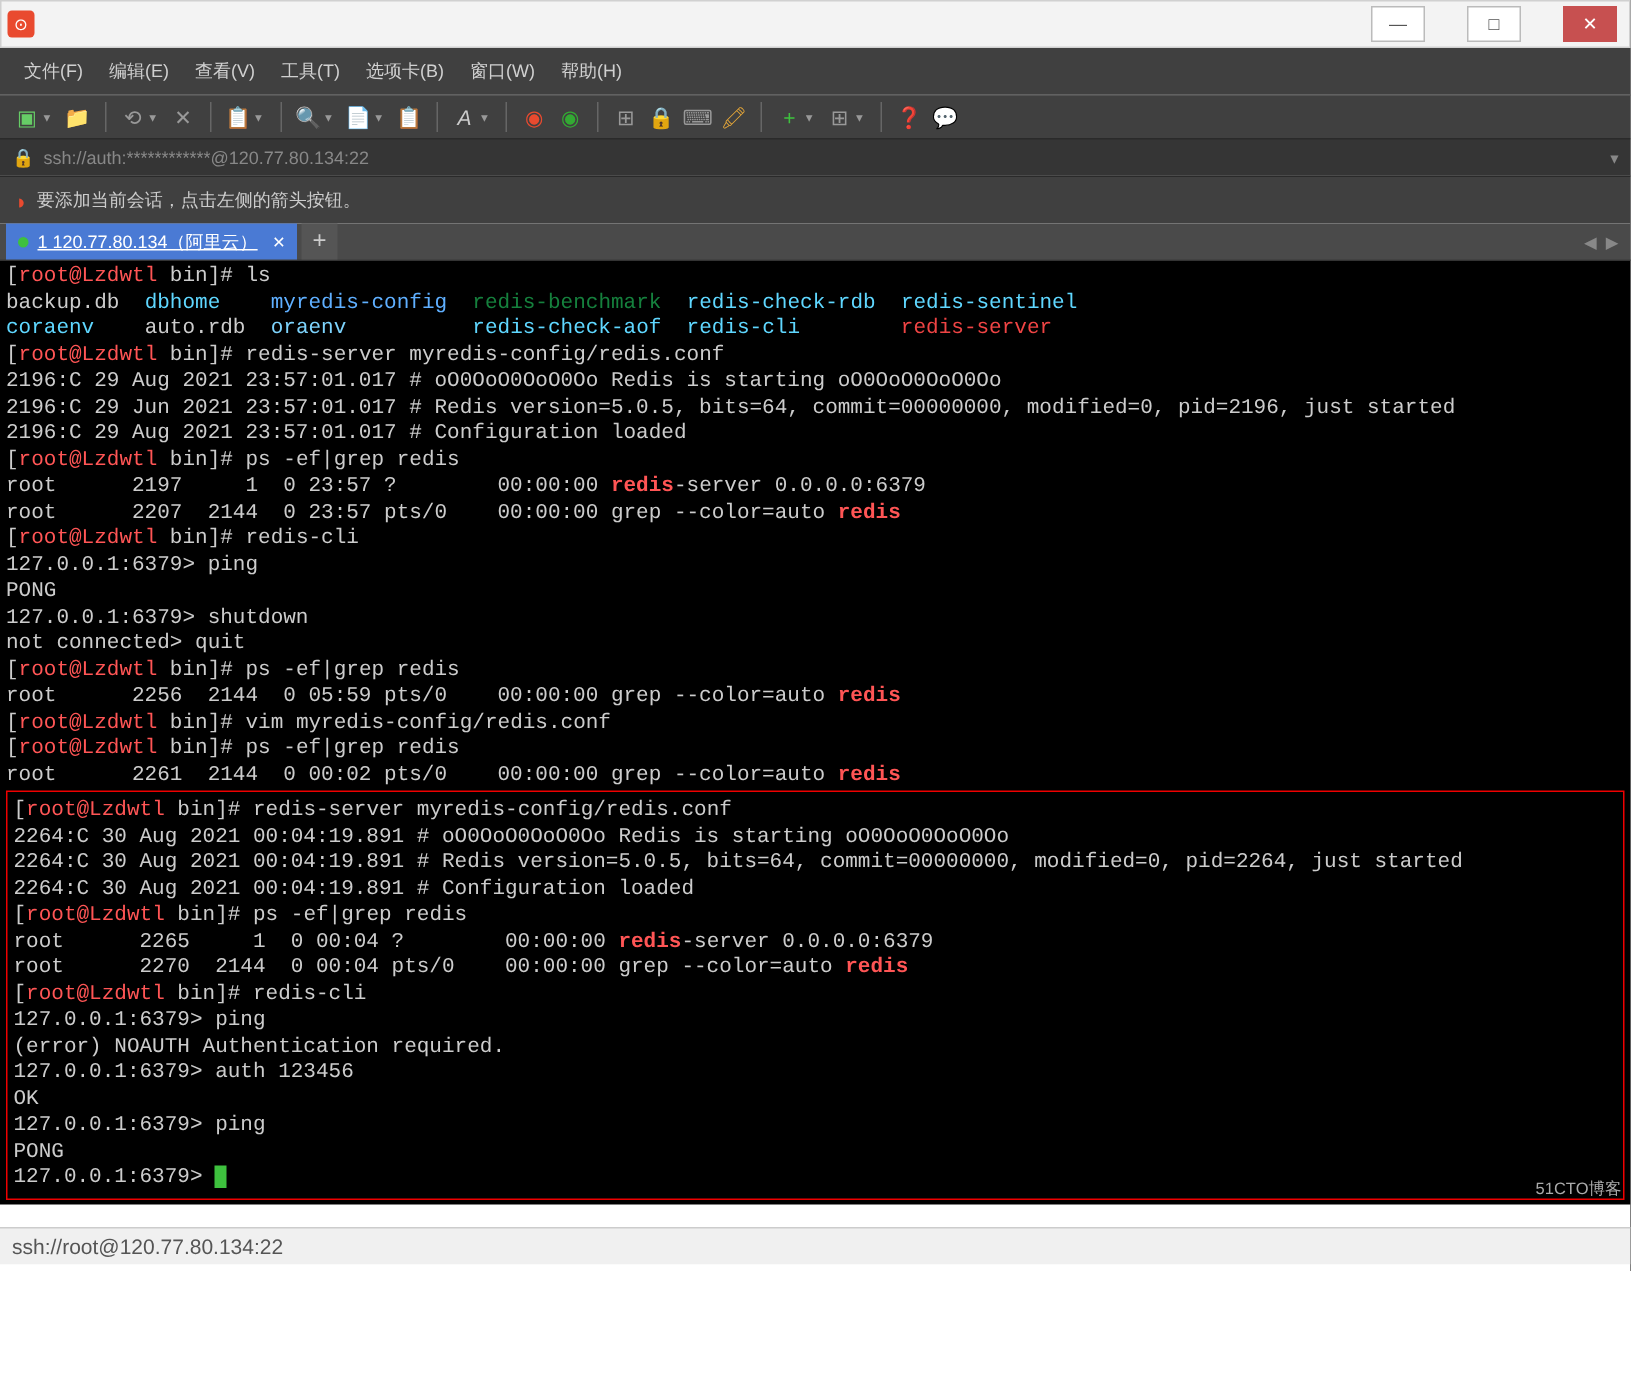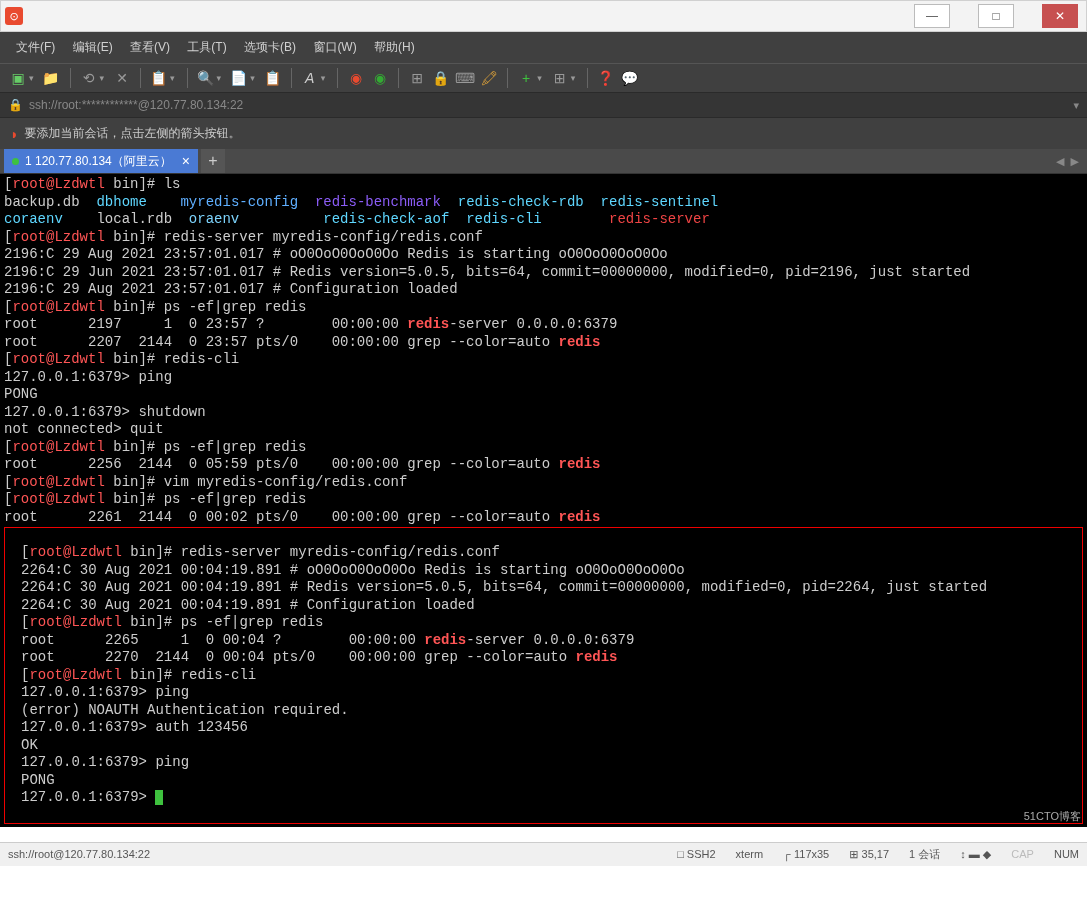--- a/index.html
+++ b/index.html
@@ -21,23 +21,23 @@
 .urlchev{color:#888;font-size:11px}
 .hintbar{background:#404040;padding:7px 10px;color:#ccc;display:flex;align-items:center;border-top:1px solid #2a2a2a}
 .flag{color:#e94a2f;margin-right:6px;font-size:14px}
 .tabrow{background:#4a4a4a;display:flex;align-items:center;padding-left:4px}
 .tab{background:#4a7ad4;color:#fff;height:24px;display:flex;align-items:center;padding:0 8px;font-size:12px}
 .tab .dot{width:7px;height:7px;background:#3ec13e;border-radius:50%;margin-right:6px}
 .tab .xclose{margin-left:10px;font-size:14px}
 .addtab{width:24px;height:24px;background:#555;color:#ccc;display:flex;align-items:center;justify-content:center;margin-left:3px;font-size:16px}
 .navarrows{margin-left:auto;display:flex;gap:6px;padding-right:8px;color:#888;font-size:11px}
 .terminal{background:#000;color:#ccc;font-family:Consolas,"Courier New",monospace;font-size:14px;line-height:1.25;padding:2px 4px;white-space:pre;border-top:1px solid #333;overflow:hidden}
-.redbox{border:1px solid #e00;margin:1px 0;padding:16px}
+.redbox{border:1px solid #e00;margin:1px 0;padding:4px}
 .cursor{background:#3ec13e;width:8px;height:15px;display:inline-block;vertical-align:middle}
-.statusbar{background:#f0f0f0;border-top:1px solid #ccc;padding:4px 8px;display:flex;align-items:center;font-size:11px;color:#555;gap:18px}
+.statusbar{background:#f0f0f0;border-top:1px solid #ccc;padding:4px 8px;display:flex;font-size:14px;color:#555;gap:18px}
 .statusbar .right{margin-left:auto;display:flex;gap:20px;align-items:center}
 .watermark{color:#aaa;font-size:11px;position:relative;top:-18px;right:6px;text-align:right}
 </style>
 </head>
 <body>
 
 <div class="titlebar">
  <span class="logo">⊙</span>
  <div class="winbtns">
   <div class="winbtn">—</div>
@@ -89,45 +89,45 @@
     <span class="tdropdown">▾</span>
  <span class="tbtn" style="color:#999">⊞</span>
     <span class="tdropdown">▾</span>
  <span class="tsep"></span>
  <span class="tbtn" style="color:#4aa4e0">❓</span>
  <span class="tbtn" style="color:#999">💬</span>
 </div>
 
 <div class="urlbar">
  <span class="lock">🔒</span>
- <span class="url">ssh://root:************@120.77.80.134:22</span>
+ <span class="url">ssh://auth:************@120.77.80.134:22</span>
  <span class="urlchev">▾</span>
 </div>
 
 <div class="hintbar">
  <span class="flag">◗</span>
  <span>要添加当前会话，点击左侧的箭头按钮。</span>
 </div>
 
 <div class="tabrow">
  <div class="tab">
   <span class="dot"></span>
-  <span style="">1 120.77.80.134（阿里云）</span>
+  <span style="text-decoration:underline">1 120.77.80.134（阿里云）</span>
   <span class="xclose">×</span>
  </div>
  <div class="addtab">+</div>
  <div class="navarrows">
   <span>◀</span>
   <span>▶</span>
  </div>
 </div>
 
 <div class="terminal"><span>[</span><span style="color:#ff5555">root@Lzdwtl</span><span> bin</span><span>]# </span>ls
-<span>backup.db</span>  <span style="color:#5fd7ff">dbhome</span>    <span style="color:#5fafff">myredis-config</span>  <span style="color:#8b5cf6">redis-benchmark</span>  <span style="color:#5fd7ff">redis-check-rdb</span>  <span style="color:#5fd7ff">redis-sentinel</span>
-<span style="color:#5fd7ff">coraenv</span>    <span>local.rdb</span>  <span style="color:#7dd3fc">oraenv</span>          <span style="color:#5fd7ff">redis-check-aof</span>  <span style="color:#5fd7ff">redis-cli</span>        <span style="color:#ef4444">redis-server</span>
+<span>backup.db</span>  <span style="color:#5fd7ff">dbhome</span>    <span style="color:#5fafff">myredis-config</span>  <span style="color:#15803d">redis-benchmark</span>  <span style="color:#5fd7ff">redis-check-rdb</span>  <span style="color:#5fd7ff">redis-sentinel</span>
+<span style="color:#5fd7ff">coraenv</span>    <span>auto.rdb</span>  <span style="color:#7dd3fc">oraenv</span>          <span style="color:#5fd7ff">redis-check-aof</span>  <span style="color:#5fd7ff">redis-cli</span>        <span style="color:#ef4444">redis-server</span>
 <span>[</span><span style="color:#ff5555">root@Lzdwtl</span><span> bin</span><span>]# </span><span>redis-server myredis-config/redis.conf</span>
 <span>2196:C 29 Aug 2021 23:57:01.017 # oO0OoO0OoO0Oo Redis is starting oO0OoO0OoO0Oo</span>
 <span>2196:C 29 Jun 2021 23:57:01.017 # Redis version=5.0.5, bits=64, commit=00000000, modified=0, pid=2196, just started</span>
 <span>2196:C 29 Aug 2021 23:57:01.017 # Configuration loaded</span>
 <span>[</span><span style="color:#ff5555">root@Lzdwtl</span><span> bin</span><span>]# </span><span>ps -ef|grep redis</span>
 <span>root      2197     1  0 23:57 ?        00:00:00 </span><span style="color:#ff5555;font-weight:bold">redis</span><span>-server 0.0.0.0:6379</span>
 <span>root      2207  2144  0 23:57 pts/0    00:00:00 grep --color=auto </span><span style="color:#ff5555;font-weight:bold">redis</span>
 <span>[</span><span style="color:#ff5555">root@Lzdwtl</span><span> bin</span><span>]# </span><span>redis-cli</span>
 <span>127.0.0.1:6379&gt; </span><span>ping</span>
 <span>PONG</span>
@@ -151,23 +151,13 @@
 <span>127.0.0.1:6379&gt; </span><span>auth 123456</span>
 <span>OK</span>
 <span>127.0.0.1:6379&gt; </span><span>ping</span>
 <span>PONG</span>
 <span>127.0.0.1:6379&gt; </span><span class="cursor"></span>
 </div></div>
 <div class="watermark">51CTO博客</div>
 
 <div class="statusbar">
  <span>ssh://root@120.77.80.134:22</span>
- <div class="right">
-  <span>□ SSH2</span>
-  <span>xterm</span>
-  <span>┌ 117x35</span>
-  <span>⊞ 35,17</span>
-  <span>1 会话</span>
-  <span>↕ ▬ ◆</span>
-  <span style="color:#bbb">CAP</span>
-  <span>NUM</span>
- </div>
 </div>
 
 </body></html>

